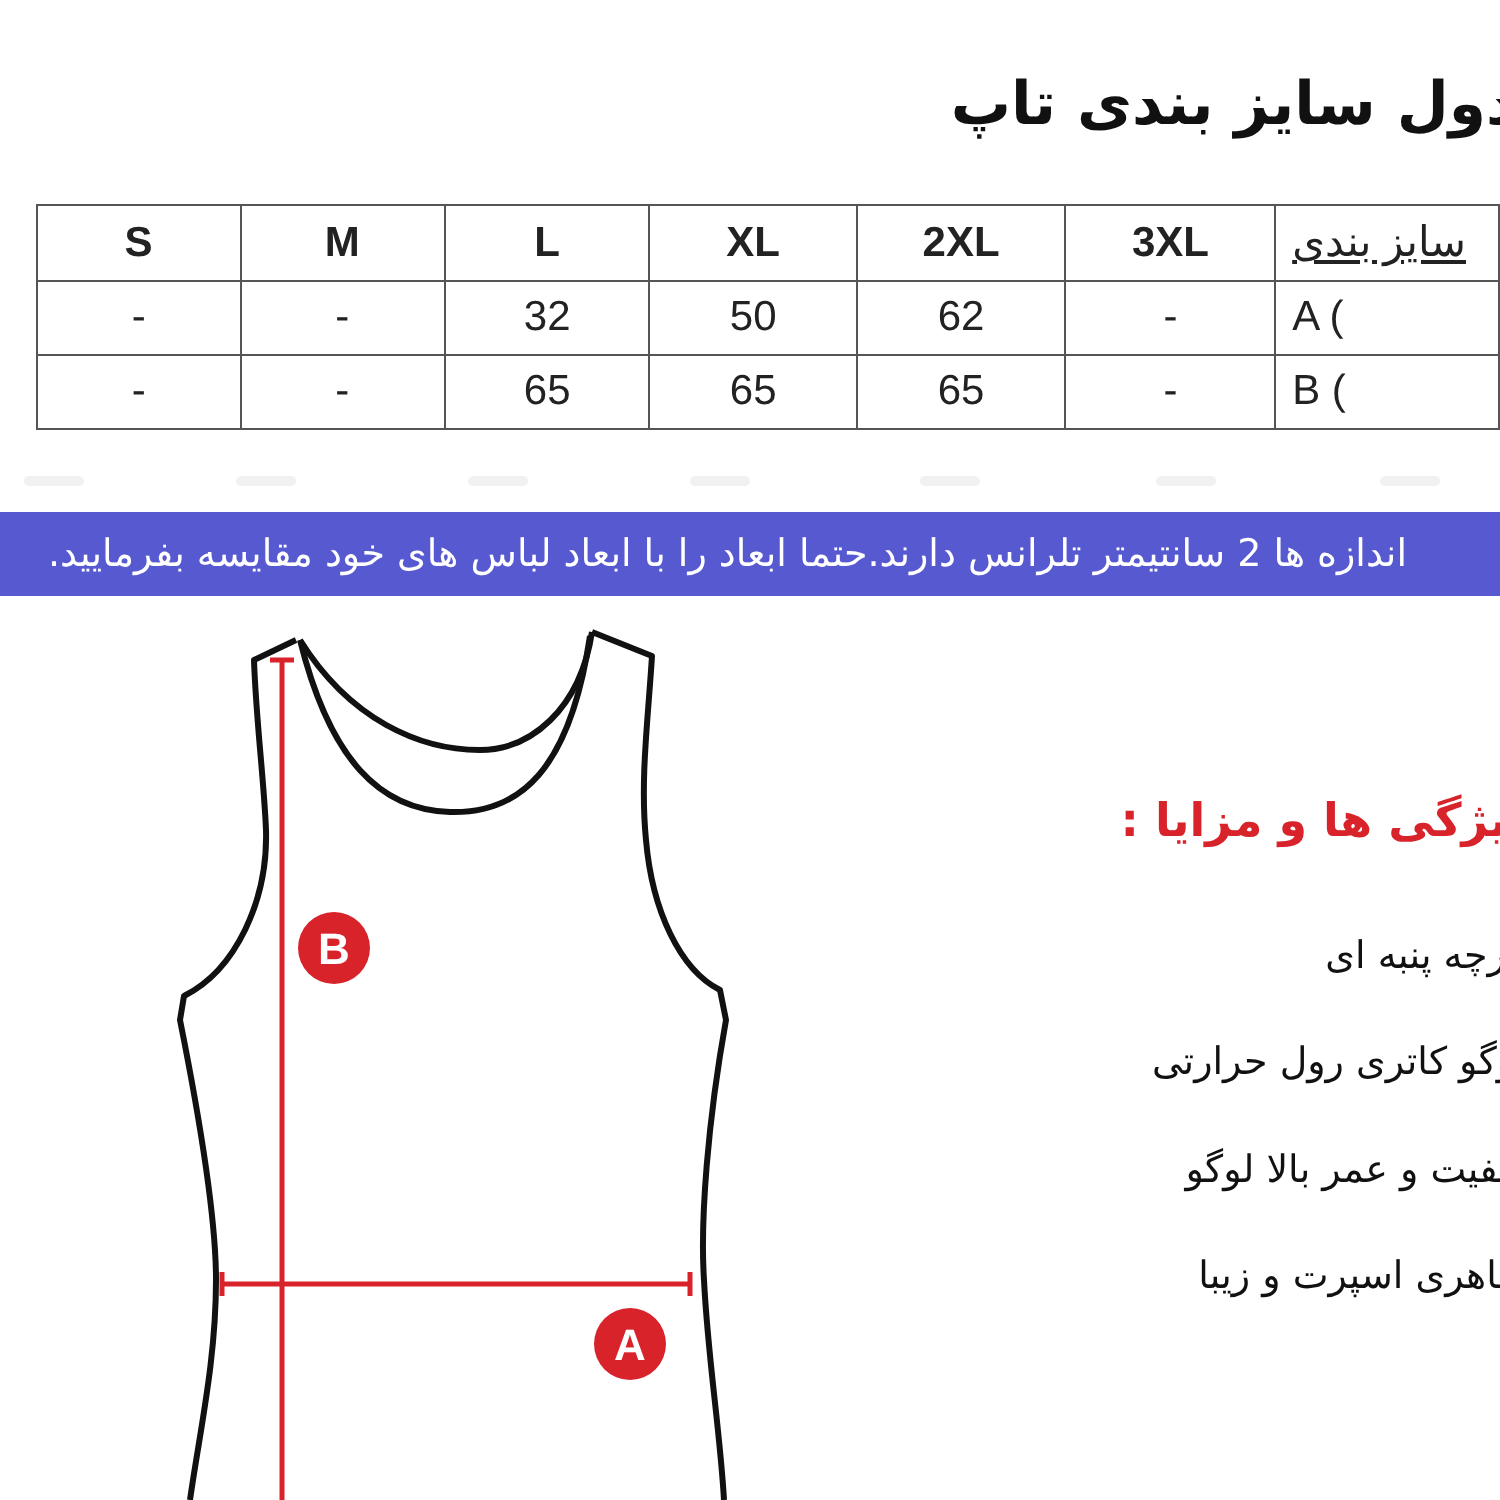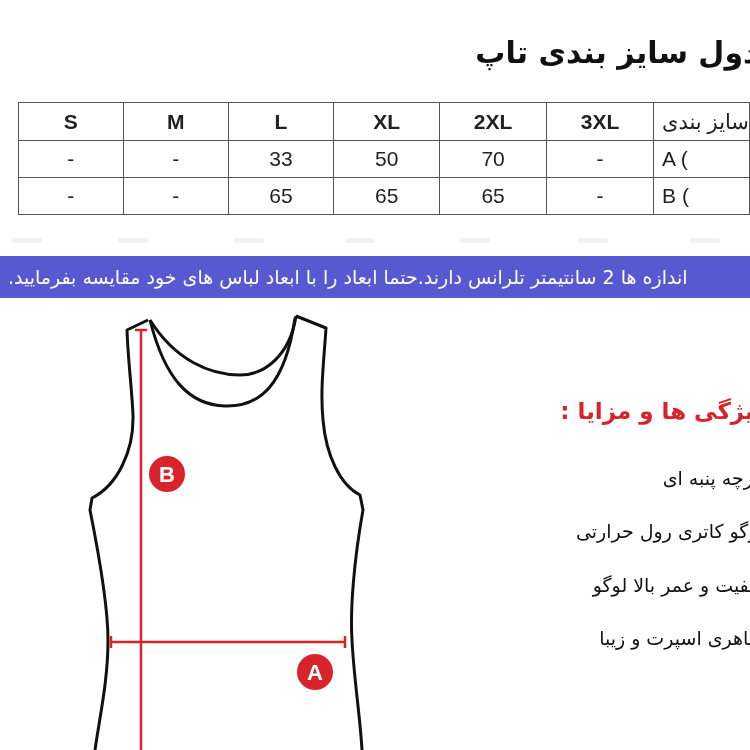--- a/index.html
+++ b/index.html
@@ -22,35 +22,35 @@
     .size-table td, .size-table th {
       border:1.5px solid #555;
       height:36px; padding:0;
       text-align:center; vertical-align:middle;
       font-family:"Liberation Sans", sans-serif;
       font-size:21px; color:#222;
     }
     .size-table th { font-weight:bold; height:37px; }
     .size-table .c { width:113px; }
     .size-table .lab { width:60px; text-align:left; padding-left:8px; font-weight:normal; direction:ltr; white-space:nowrap; overflow:hidden; }
-    .size-table th.lab { direction:rtl; text-align:left; padding-right:0; font-weight:normal; }
+    .size-table th.lab { direction:rtl; text-align:right; padding-right:16px; font-weight:normal;text-decoration:underline; }
     .faint-row {
       position:absolute; top:238px; left:0; width:750px; height:8px;
     }
     .faint-row span {
       position:absolute; top:0; height:5px; width:30px; background:#f1f1f1; border-radius:3px;
     }
     .banner {
       position:absolute; top:256px; left:0; width:770px; height:42px;
       background:#5759d1;
       color:#ffffff;
       direction:rtl; text-align:left;
       font-size:19px; line-height:42px; white-space:nowrap; overflow:hidden;
     }
-    .banner-text { position:absolute; left:8px; top:0; direction:rtl; }
+    .banner-text { position:absolute; left:24px; top:0; direction:rtl; }
     .shirt {
       position:absolute; left:0; top:300px; width:420px; height:450px;
     }
     .features-title {
       position:absolute; top:398px; right:-18px;
       color:#d8232a; font-size:23px; font-weight:bold; direction:rtl; white-space:nowrap;
     }
     .feature {
       position:absolute; right:-14px; direction:rtl; white-space:nowrap;
       font-size:19px; color:#111;
@@ -68,23 +68,23 @@
     <th class="c">M</th>
     <th class="c">L</th>
     <th class="c">XL</th>
     <th class="c">2XL</th>
     <th class="c">3XL</th>
     <th class="lab">سایز بندی</th>
   </tr>
   <tr>
     <td>-</td>
     <td>-</td>
-    <td>33</td>
+    <td>32</td>
     <td>50</td>
-    <td>70</td>
+    <td>62</td>
     <td>-</td>
     <td class="lab">A (</td>
   </tr>
   <tr>
     <td>-</td>
     <td>-</td>
     <td>65</td>
     <td>65</td>
     <td>65</td>
     <td>-</td>

